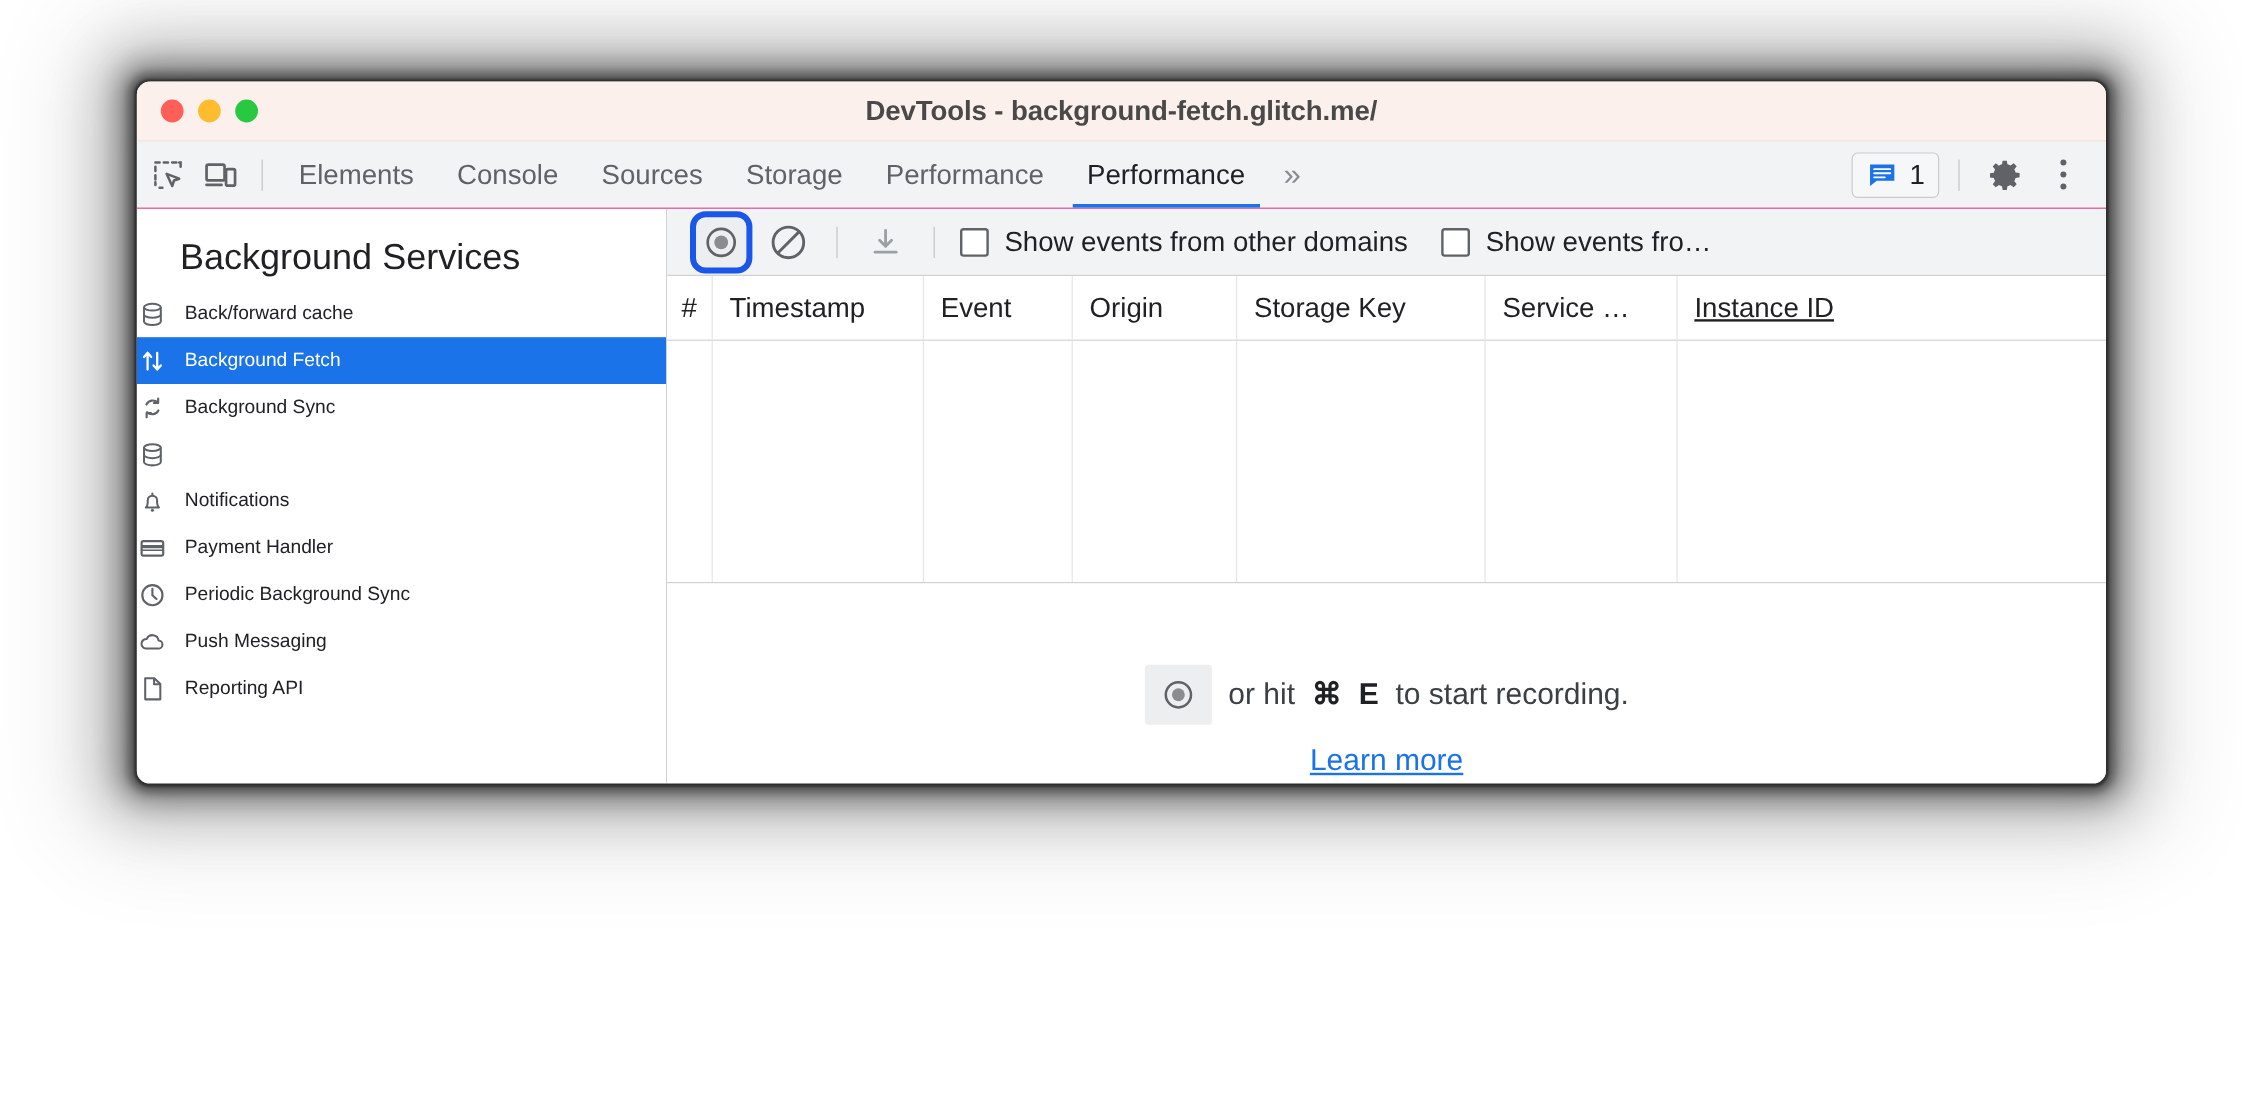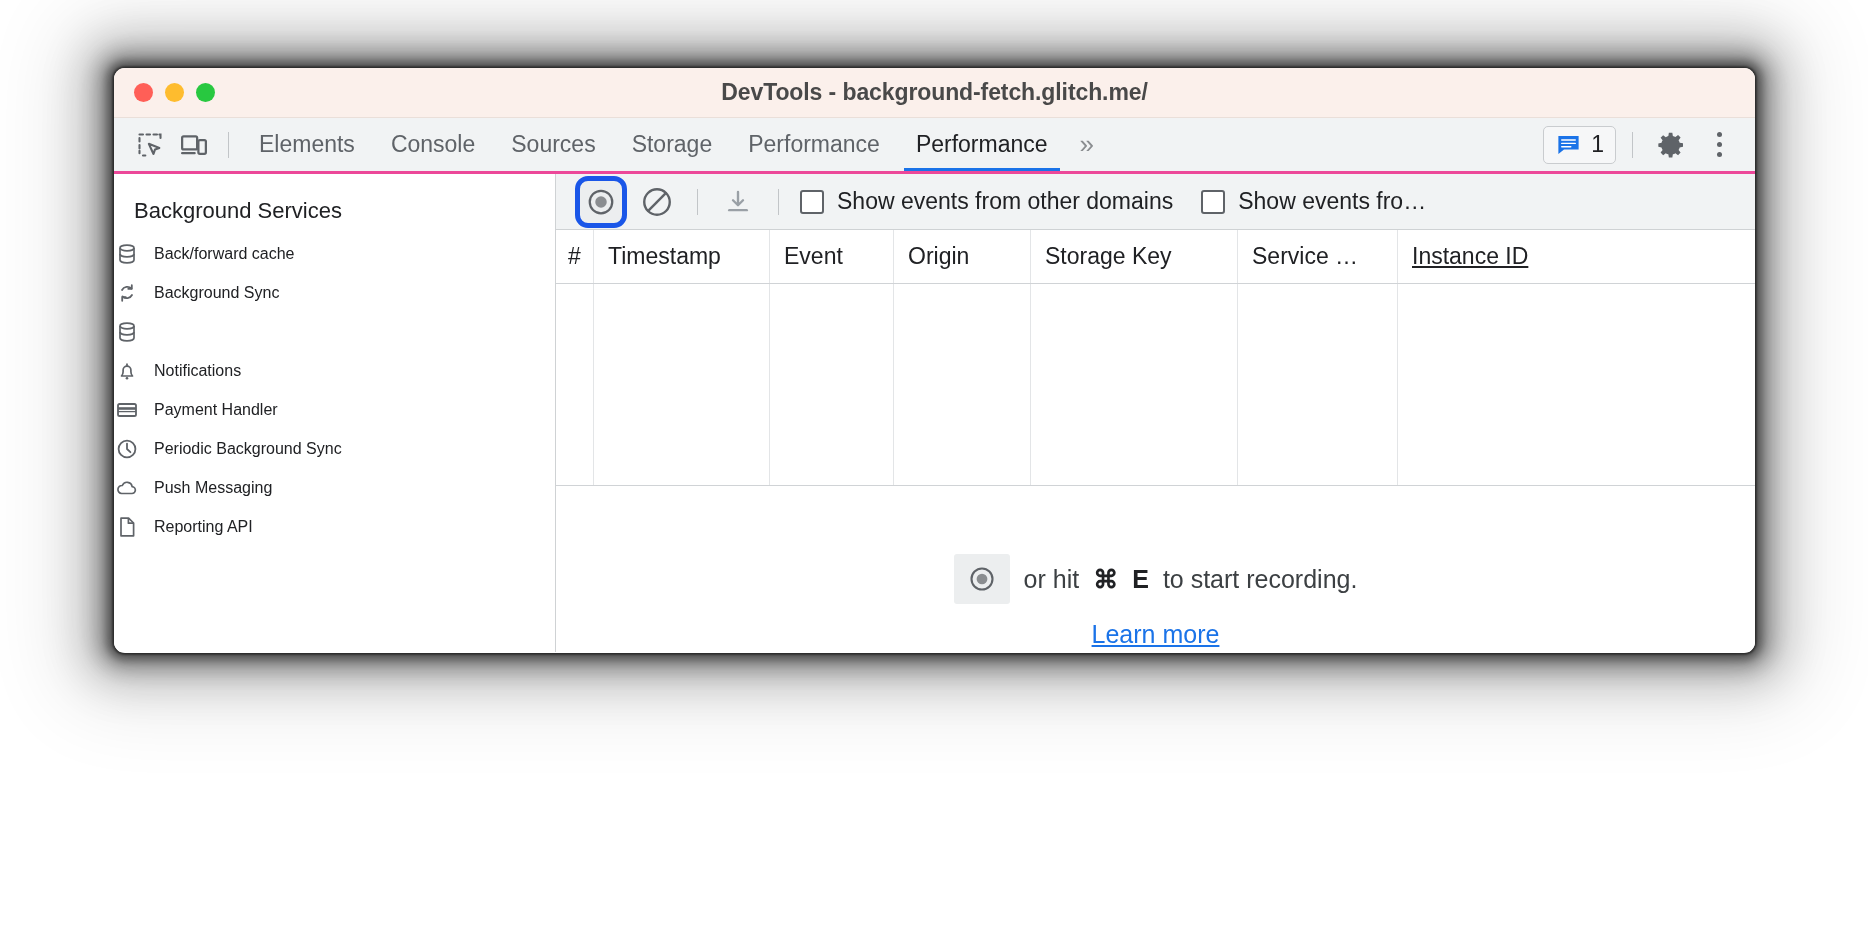--- a/index.html
+++ b/index.html
@@ -46,24 +46,24 @@
     position: absolute; left: 0; right: 0; text-align: center;
     font-size: 23px; font-weight: bold; color: #494949;
     letter-spacing: -0.1px;
     pointer-events: none;
   }
 
   
   .tabbar {
     height: 56px;
     background: #f1f3f4;
-    border-bottom: 3px solid #ec4899;
+    border-bottom: 1px solid #ec4899;
     display: flex;
     align-items: center;
-    padding-left: 14px;
+    padding-left: 4px;
     position: relative;
   }
   .tbtn {
     width: 44px; height: 44px;
     display:flex; align-items:center; justify-content:center;
     border-radius: 4px;
   }
   .vsep { width: 1px; height: 26px; background: #c2c5c8; margin: 0 12px; }
   .tabs { display: flex; align-items: center; height: 100%; }
   .tab {
@@ -101,22 +101,23 @@
   
   .body { display: flex; height: 478px; }
   .sidebar {
     width: 442px;
     background: #ffffff;
     border-right: 1px solid #cfd2d4;
     padding-top: 18px;
     overflow: hidden;
   }
   .section-title {
-    font-size: 22px; color: #202124;
+    font-size: 30px; color: #202124;
     padding: 6px 0 10px 20px;
+    margin-left: 16px;
   }
   .nav-item {
     display: flex; align-items: center;
     height: 39px;
     gap: 14px;
     font-size: 16px;
     color: #202124;
   }
   .nav-item.selected { background: #1a73e8; color: #ffffff; }
   .nav-ico { width: 26px; height: 26px; flex: 0 0 26px; display:flex; align-items:center; justify-content:center; }
@@ -285,20 +286,29 @@
           <span class="nav-ico">
             <svg width="24" height="24" viewBox="0 0 24 24">
               <ellipse cx="12" cy="6" rx="7" ry="2.8" fill="none" stroke="#5f6368" stroke-width="1.7"></ellipse>
               <path d="M5 6v12c0 1.5 3.1 2.8 7 2.8s7-1.3 7-2.8V6" fill="none" stroke="#5f6368" stroke-width="1.7"></path>
               <path d="M5 12c0 1.5 3.1 2.8 7 2.8s7-1.3 7-2.8" fill="none" stroke="#5f6368" stroke-width="1.7"></path>
             </svg>
           </span>
           <span class="nav-label">Back/forward cache</span>
         </div>
 
+        <div class="nav-item selected">
+          <span class="nav-ico">
+            <svg width="24" height="24" viewBox="0 0 24 24">
+              <path d="M8 19V5M8 5L5 8.5M8 5l3 3.5" fill="none" stroke="#ffffff" stroke-width="1.9" stroke-linecap="round" stroke-linejoin="round"></path>
+              <path d="M16 5v14M16 19l3-3.5M16 19l-3-3.5" fill="none" stroke="#ffffff" stroke-width="1.9" stroke-linecap="round" stroke-linejoin="round"></path>
+            </svg>
+          </span>
+          <span class="nav-label">Background Fetch</span>
+        </div>
 
         <div class="nav-item">
           <span class="nav-ico">
             <svg width="24" height="24" viewBox="0 0 24 24">
               <path d="M16.5 7.5A6 6 0 007 9" fill="none" stroke="#5f6368" stroke-width="1.8" stroke-linecap="round"></path>
               <path d="M7.5 15.5A6 6 0 0017 14" fill="none" stroke="#5f6368" stroke-width="1.8" stroke-linecap="round"></path>
               <path d="M16.8 4.2v3.6h-3.6M7.2 19.8v-3.6h3.6" fill="none" stroke="#5f6368" stroke-width="1.8" stroke-linecap="round" stroke-linejoin="round"></path>
             </svg>
           </span>
           <span class="nav-label">Background Sync</span>

